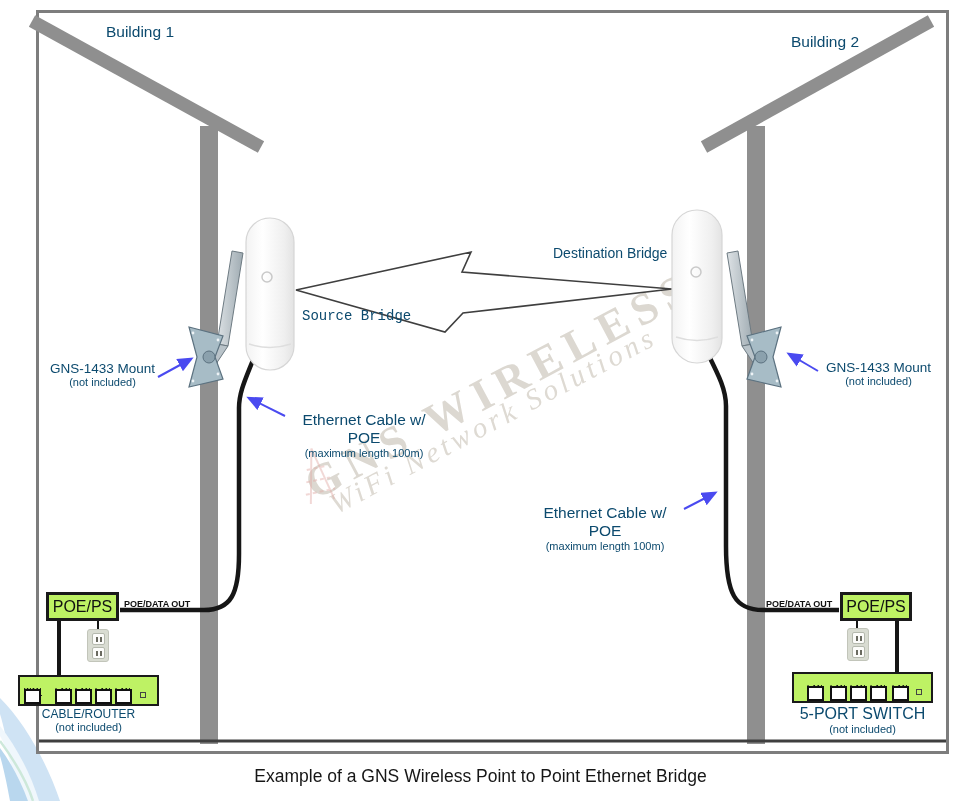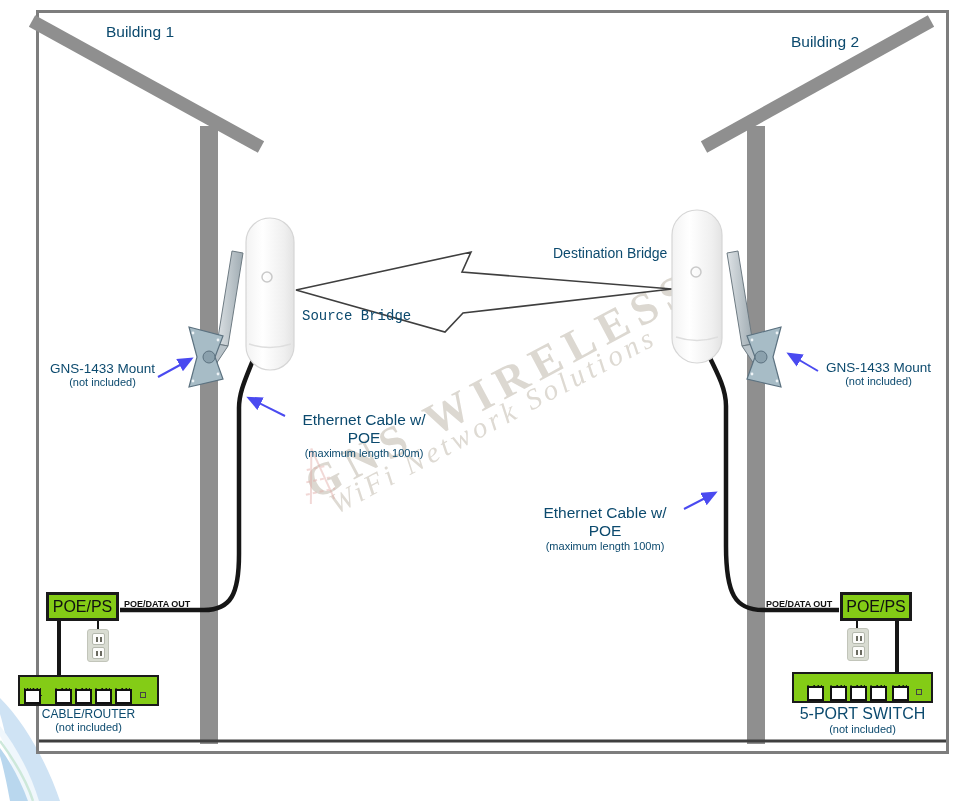--- a/index.html
+++ b/index.html
@@ -12,21 +12,21 @@
   .label{position:absolute;z-index:3;color:#0c4a6e;}
   .center{text-align:center;}
   
   .wm{position:absolute;z-index:1;color:#dcd8d1;white-space:nowrap;
       font-family:"Liberation Serif",serif;text-align:center;}
   .wm1{left:283px;top:360px;width:430px;font-size:45px;font-weight:bold;
        letter-spacing:8px;transform:rotate(-28deg);}
   .wm2{left:268px;top:404px;width:450px;font-size:29px;font-style:italic;
        letter-spacing:4px;color:#deda d3;color:#dedad3;transform:rotate(-28deg);}
   
-  .eqbox{position:absolute;z-index:3;background:#84cc16;border:3px solid #1a1a1a;box-sizing:border-box;}
+  .eqbox{position:absolute;z-index:3;background:#bef264;border:3px solid #1a1a1a;box-sizing:border-box;}
   .poebox{width:73px;height:29px;font-size:16px;line-height:23px;text-align:center;color:#111;}
   .devbox{width:141px;height:31px;border-width:2px;}
   .port{position:absolute;top:2px;width:24px;}
   .plabel{display:inline-block;font-size:7.5px;font-weight:bold;color:#111;
           border-bottom:1px solid #222;line-height:8px;padding-bottom:0px;}
   .psq{position:absolute;left:0;top:10px;width:17px;height:15px;border:2px solid #111;
        box-sizing:border-box;background:#fff;}
   .led{position:absolute;width:6px;height:6px;border:1.5px solid #444;box-sizing:border-box;top:15px;}
   .smalltext{font-size:11px;}
   .poedata{font-size:9px;font-weight:bold;color:#111;letter-spacing:0px;white-space:nowrap;text-align:center;}
@@ -215,13 +215,14 @@
     <div class="port" style="left:56px;"><span class="plabel">LAN</span><span class="psq"></span></div>
     <div class="port" style="left:76px;"><span class="plabel">LAN</span><span class="psq"></span></div>
     <div class="port" style="left:98px;"><span class="plabel">LAN</span><span class="psq"></span></div>
     <div class="led" style="left:122px;"></div>
   </div>
   <div class="label center" style="left:792px;top:705px;width:141px;">
     <div style="font-size:16px;">5-PORT SWITCH</div>
     <div class="smalltext">(not included)</div>
   </div>
 
+  <div class="caption">Example of a GNS Wireless Point to Point Ethernet Bridge</div>
 </div>
 
 </body></html>

